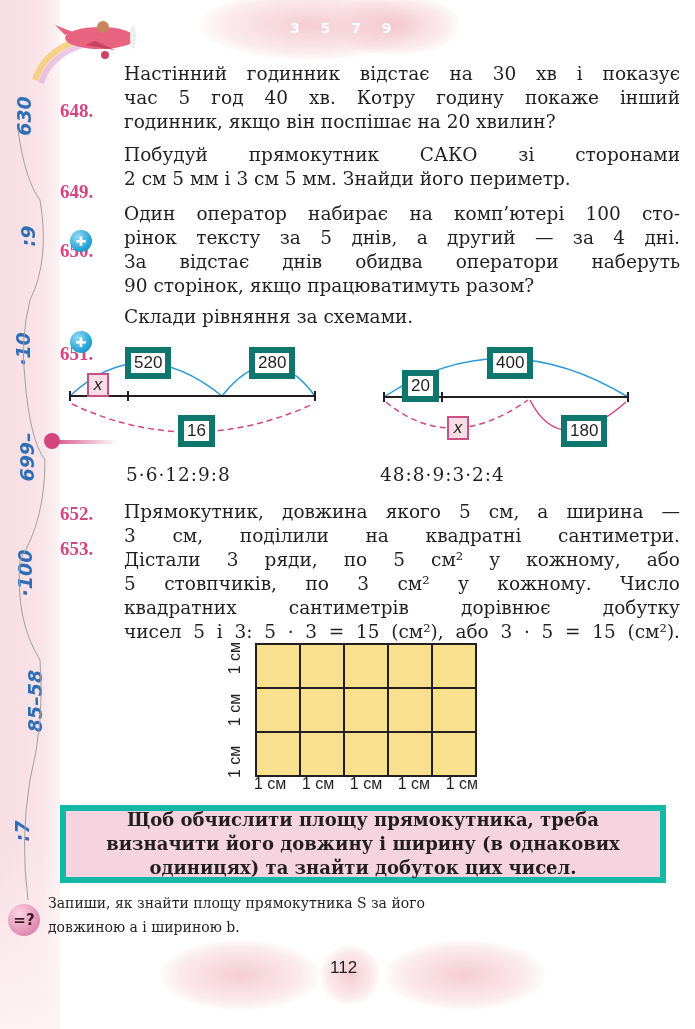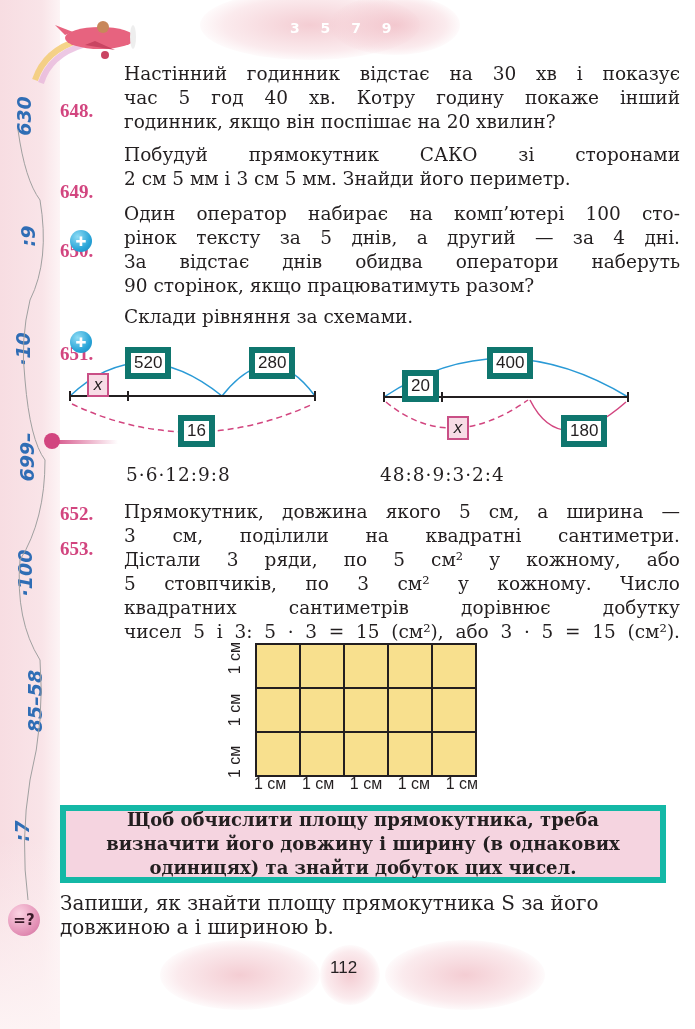--- a/index.html
+++ b/index.html
@@ -253,21 +253,21 @@
 
 <div class="rule-box">
   <div>
     <div>Щоб обчислити площу прямокутника, треба</div>
     <div>визначити його довжину і ширину (в однакових</div>
     <div>одиницях) та знайти добуток цих чисел.</div>
   </div>
 </div>
 
 <div class="q-icon">=?</div>
-<div style="position:absolute;left:60px;top:891px;font-size:20px;line-height:24px;">
+<div style="position:absolute;left:48px;top:891px;font-size:14px;line-height:24px;">
   <div>Запиши, як знайти площу прямокутника S за його</div>
   <div>довжиною a і шириною b.</div>
 </div>
 
 <div class="cloud" style="left:160px;top:940px;width:160px;height:70px;"></div>
 <div class="cloud" style="left:385px;top:940px;width:160px;height:70px;"></div>
 <div class="cloud" style="left:320px;top:945px;width:60px;height:60px;"></div>
 <div class="pagenum">112</div>
 
 </body></html>

